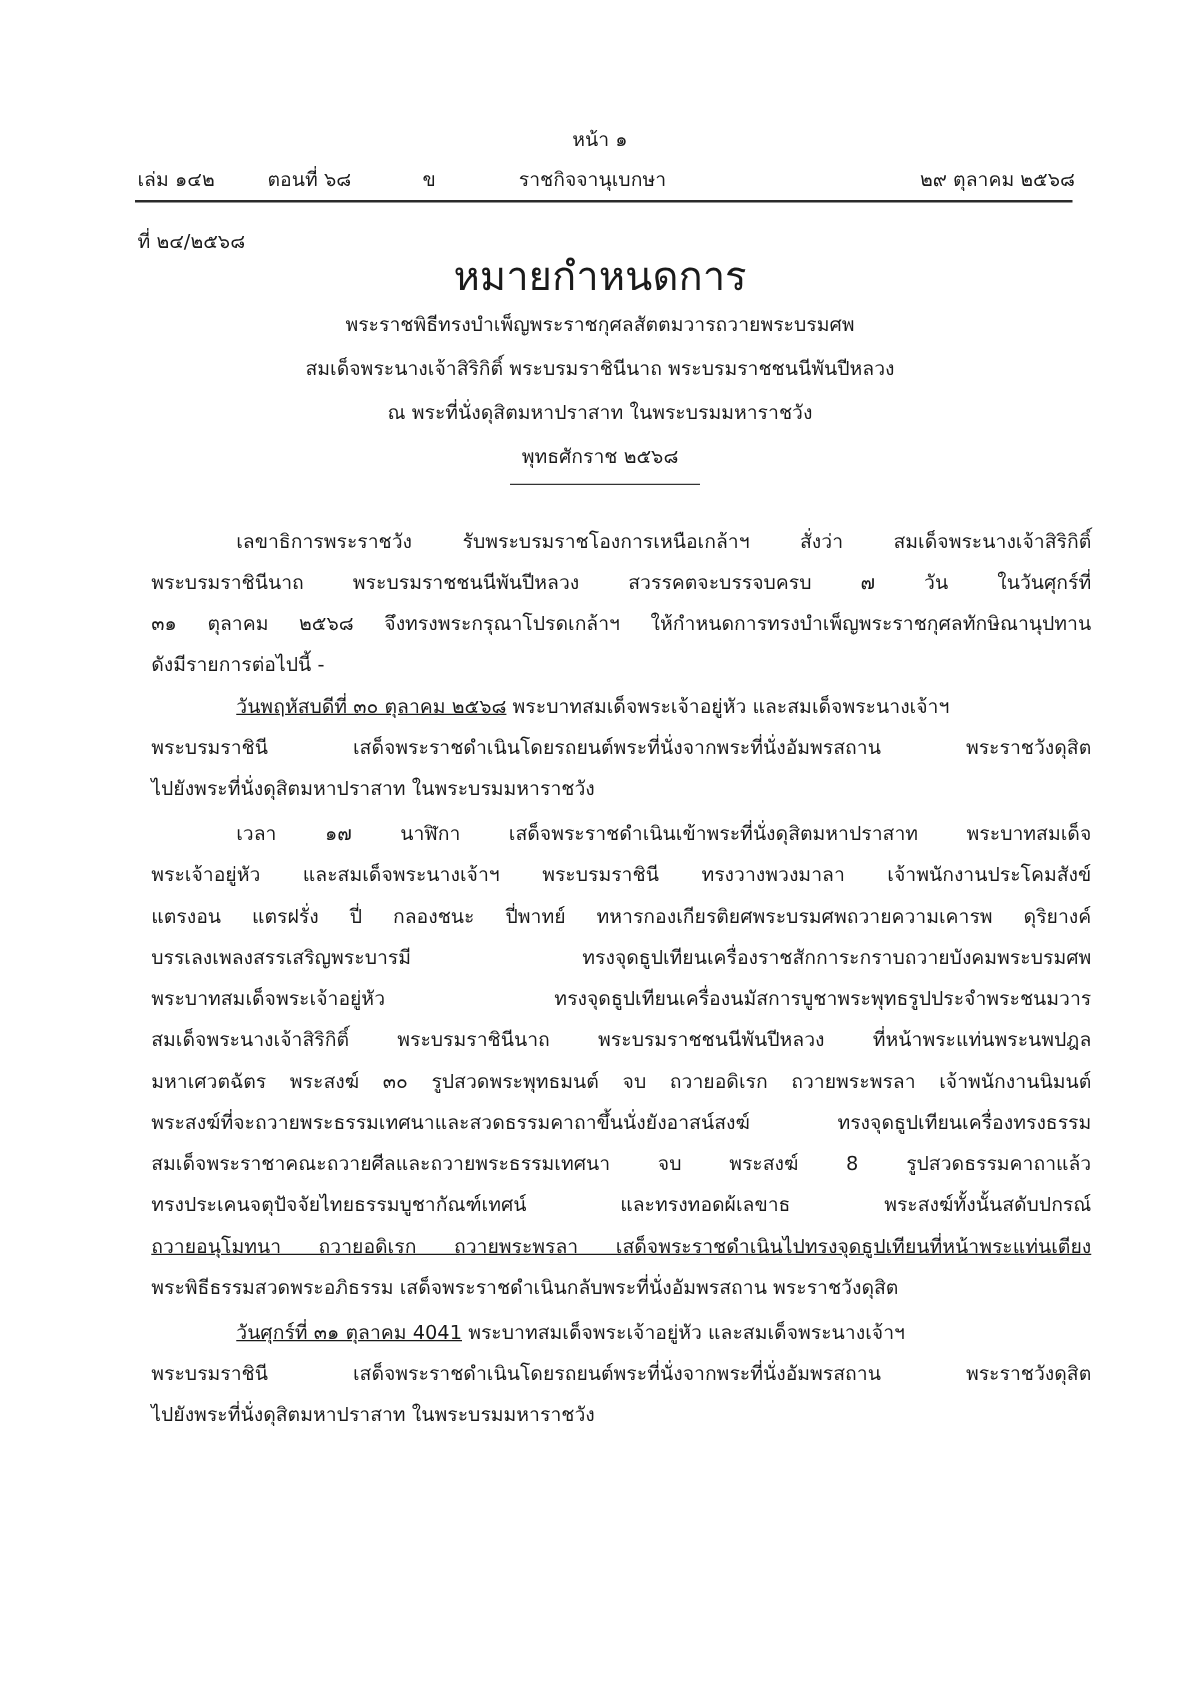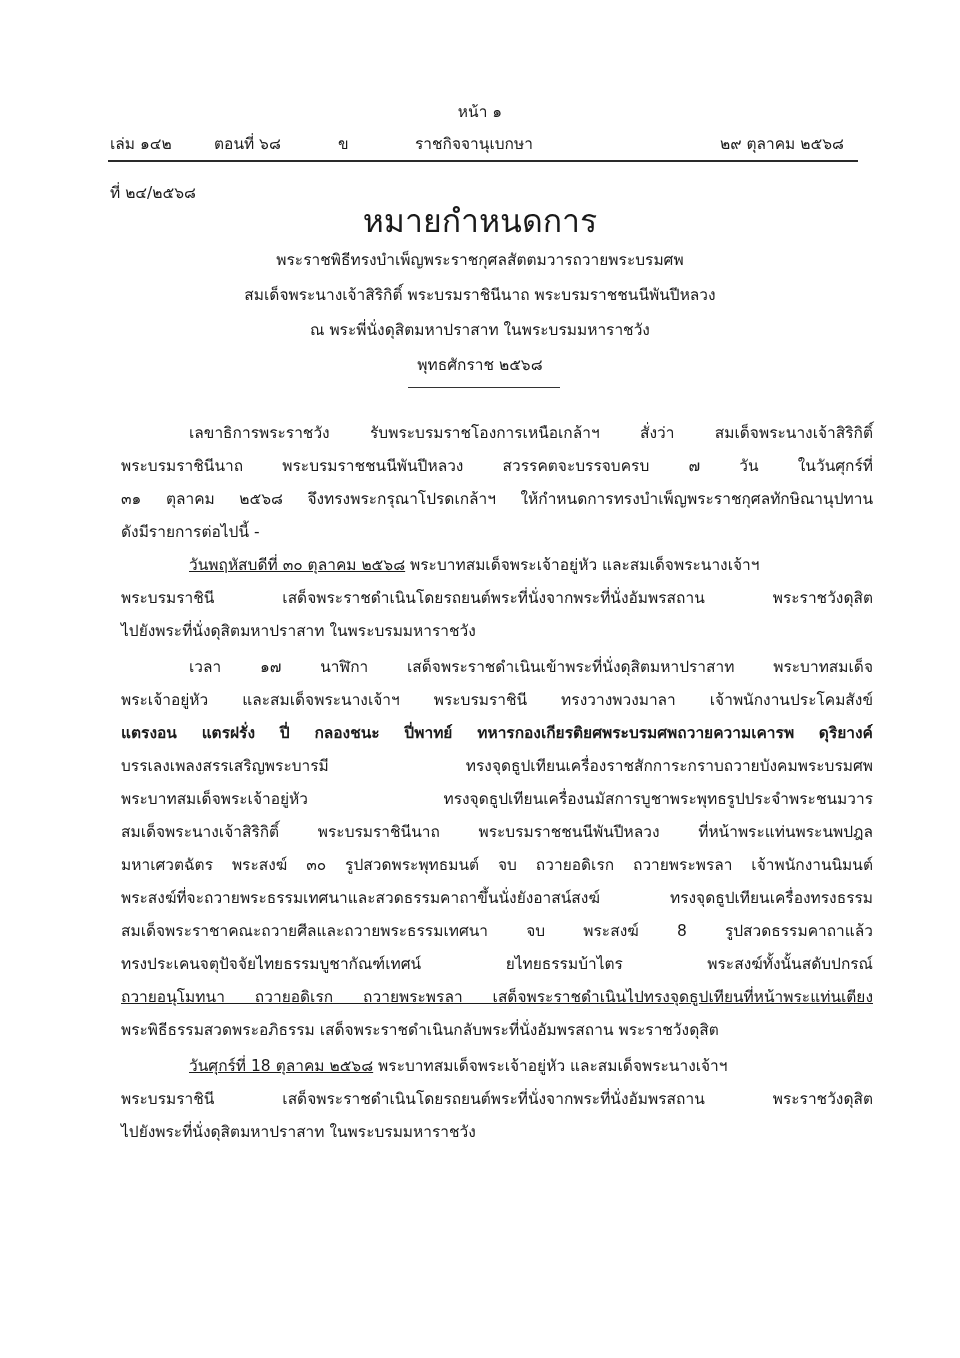--- a/index.html
+++ b/index.html
@@ -27,54 +27,54 @@
 <body>
 
 <div class="page">
 
   <div class="abs t16 page-no">หน้า ๑</div>
 
   <div class="abs t16 hdr" style="left:110px;">เล่ม ๑๔๒</div>
   <div class="abs t16 hdr" style="left:214px;text-align:right;">ตอนที่ ๖๘</div>
   <div class="abs t16 hdr" style="left:338px;">ข</div>
   <div class="abs t16 hdr" style="left:415px;">ราชกิจจานุเบกษา</div>
-  <div class="abs t16 hdr" style="right:116px;">๒๙ ตุลาคม ๒๕๖๘</div>
+  <div class="abs t16 hdr" style="right:100px;">๒๙ ตุลาคม ๒๕๖๘</div>
   <div class="rule"></div>
 
   <div class="abs t16 docno">ที่ ๒๔/๒๕๖๘</div>
   <div class="abs title">หมายกำหนดการ</div>
   <div class="abs t16 sub" style="top:250px;">พระราชพิธีทรงบำเพ็ญพระราชกุศลสัตตมวารถวายพระบรมศพ</div>
   <div class="abs t16 sub" style="top:285px;">สมเด็จพระนางเจ้าสิริกิติ์ พระบรมราชินีนาถ พระบรมราชชนนีพันปีหลวง</div>
-  <div class="abs t16 sub" style="top:320px;">ณ พระพี่นั่งดุสิตมหาปราสาท ในพระบรมมหาราชวัง</div>
+  <div class="abs t16 sub" style="top:320px;">ณ พระที่นั่งดุสิตมหาปราสาท ในพระบรมมหาราชวัง</div>
   <div class="abs t16 sub" style="top:355px;">พุทธศักราช ๒๕๖๘</div>
   <div class="short-rule"></div>
 
   <div class="abs t16 para-line indent" style="top:423px;">เลขาธิการพระราชวัง รับพระบรมราชโองการเหนือเกล้าฯ สั่งว่า สมเด็จพระนางเจ้าสิริกิติ์</div>
   <div class="abs t16 para-line" style="top:456px;">พระบรมราชินีนาถ พระบรมราชชนนีพันปีหลวง สวรรคตจะบรรจบครบ ๗ วัน ในวันศุกร์ที่</div>
   <div class="abs t16 para-line" style="top:489px;">๓๑ ตุลาคม ๒๕๖๘ จึงทรงพระกรุณาโปรดเกล้าฯ ให้กำหนดการทรงบำเพ็ญพระราชกุศลทักษิณานุปทาน</div>
   <div class="abs t16 para-line last" style="top:522px;">ดังมีรายการต่อไปนี้ -</div>
 
   <div class="abs t16 para-line last" style="top:555px; left:176px; width:684px;">
     <span class="u">วันพฤหัสบดีที่ ๓๐ ตุลาคม ๒๕๖๘</span><span> พระบาทสมเด็จพระเจ้าอยู่หัว และสมเด็จพระนางเจ้าฯ</span>
   </div>
   <div class="abs t16 para-line" style="top:588px;">พระบรมราชินี เสด็จพระราชดำเนินโดยรถยนต์พระที่นั่งจากพระที่นั่งอัมพรสถาน พระราชวังดุสิต</div>
   <div class="abs t16 para-line last" style="top:621px;">ไปยังพระที่นั่งดุสิตมหาปราสาท ในพระบรมมหาราชวัง</div>
 
   <div class="abs t16 para-line indent" style="top:657px;">เวลา ๑๗ นาฬิกา เสด็จพระราชดำเนินเข้าพระที่นั่งดุสิตมหาปราสาท พระบาทสมเด็จ</div>
   <div class="abs t16 para-line" style="top:690px;">พระเจ้าอยู่หัว และสมเด็จพระนางเจ้าฯ พระบรมราชินี ทรงวางพวงมาลา เจ้าพนักงานประโคมสังข์</div>
-  <div class="abs t16 para-line" style="top:723px;font-weight:bold;">แตรงอน แตรฝรั่ง ปี่ กลองชนะ ปี่พาทย์ ทหารกองเกียรติยศพระบรมศพถวายความเคารพ ดุริยางค์</div>
+  <div class="abs t16 para-line" style="top:723px;">แตรงอน แตรฝรั่ง ปี่ กลองชนะ ปี่พาทย์ ทหารกองเกียรติยศพระบรมศพถวายความเคารพ ดุริยางค์</div>
   <div class="abs t16 para-line" style="top:789px;">พระบาทสมเด็จพระเจ้าอยู่หัว ทรงจุดธูปเทียนเครื่องนมัสการบูชาพระพุทธรูปประจำพระชนมวาร</div>
   <div class="abs t16 para-line" style="top:756px;">บรรเลงเพลงสรรเสริญพระบารมี ทรงจุดธูปเทียนเครื่องราชสักการะกราบถวายบังคมพระบรมศพ</div>
   <div class="abs t16 para-line" style="top:822px;">สมเด็จพระนางเจ้าสิริกิติ์ พระบรมราชินีนาถ พระบรมราชชนนีพันปีหลวง ที่หน้าพระแท่นพระนพปฎล</div>
   <div class="abs t16 para-line" style="top:855px;">มหาเศวตฉัตร พระสงฆ์ ๓๐ รูปสวดพระพุทธมนต์ จบ ถวายอดิเรก ถวายพระพรลา เจ้าพนักงานนิมนต์</div>
   <div class="abs t16 para-line" style="top:888px;">พระสงฆ์ที่จะถวายพระธรรมเทศนาและสวดธรรมคาถาขึ้นนั่งยังอาสน์สงฆ์ ทรงจุดธูปเทียนเครื่องทรงธรรม</div>
   <div class="abs t16 para-line" style="top:921px;">สมเด็จพระราชาคณะถวายศีลและถวายพระธรรมเทศนา จบ พระสงฆ์ 8 รูปสวดธรรมคาถาแล้ว</div>
-  <div class="abs t16 para-line" style="top:954px;">ทรงประเคนจตุปัจจัยไทยธรรมบูชากัณฑ์เทศน์ ยไทยธรรมบ้าไตร พระสงฆ์ทั้งนั้นสดับปกรณ์</div>
+  <div class="abs t16 para-line" style="top:954px;">ทรงประเคนจตุปัจจัยไทยธรรมบูชากัณฑ์เทศน์ และทรงทอดผ้เลขาธ พระสงฆ์ทั้งนั้นสดับปกรณ์</div>
   <div class="abs t16 para-line" style="top:987px;text-decoration:underline;">ถวายอนุโมทนา ถวายอดิเรก ถวายพระพรลา เสด็จพระราชดำเนินไปทรงจุดธูปเทียนที่หน้าพระแท่นเตียง</div>
   <div class="abs t16 para-line last" style="top:1020px;">พระพิธีธรรมสวดพระอภิธรรม เสด็จพระราชดำเนินกลับพระที่นั่งอัมพรสถาน พระราชวังดุสิต</div>
 
   <div class="abs t16 para-line last" style="top:1056px; left:176px; width:684px;">
-    <span class="u">วันศุกร์ที่ 18 ตุลาคม ๒๕๖๘</span><span> พระบาทสมเด็จพระเจ้าอยู่หัว และสมเด็จพระนางเจ้าฯ</span>
+    <span class="u">วันศุกร์ที่ ๓๑ ตุลาคม 4041</span><span> พระบาทสมเด็จพระเจ้าอยู่หัว และสมเด็จพระนางเจ้าฯ</span>
   </div>
   <div class="abs t16 para-line" style="top:1089px;">พระบรมราชินี เสด็จพระราชดำเนินโดยรถยนต์พระที่นั่งจากพระที่นั่งอัมพรสถาน พระราชวังดุสิต</div>
   <div class="abs t16 para-line last" style="top:1122px;">ไปยังพระที่นั่งดุสิตมหาปราสาท ในพระบรมมหาราชวัง</div>
 
 </div>
 
 </body></html>

